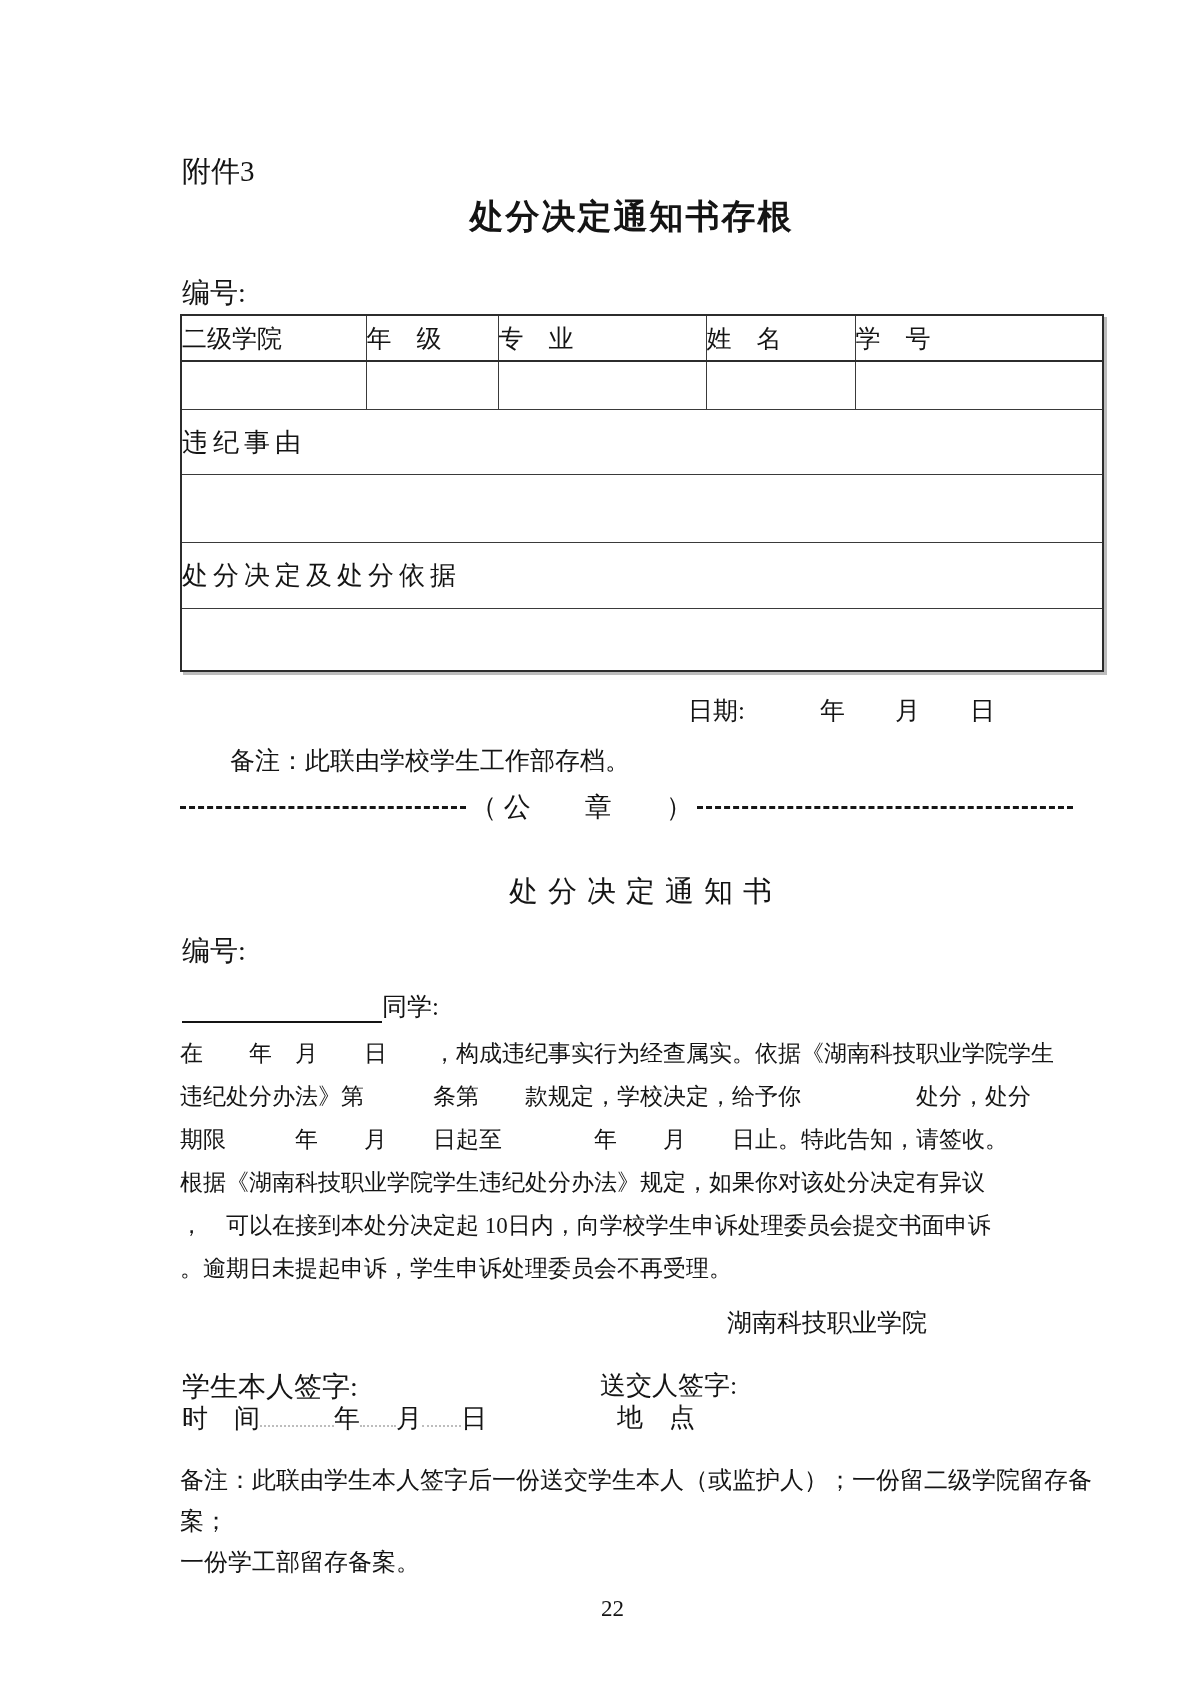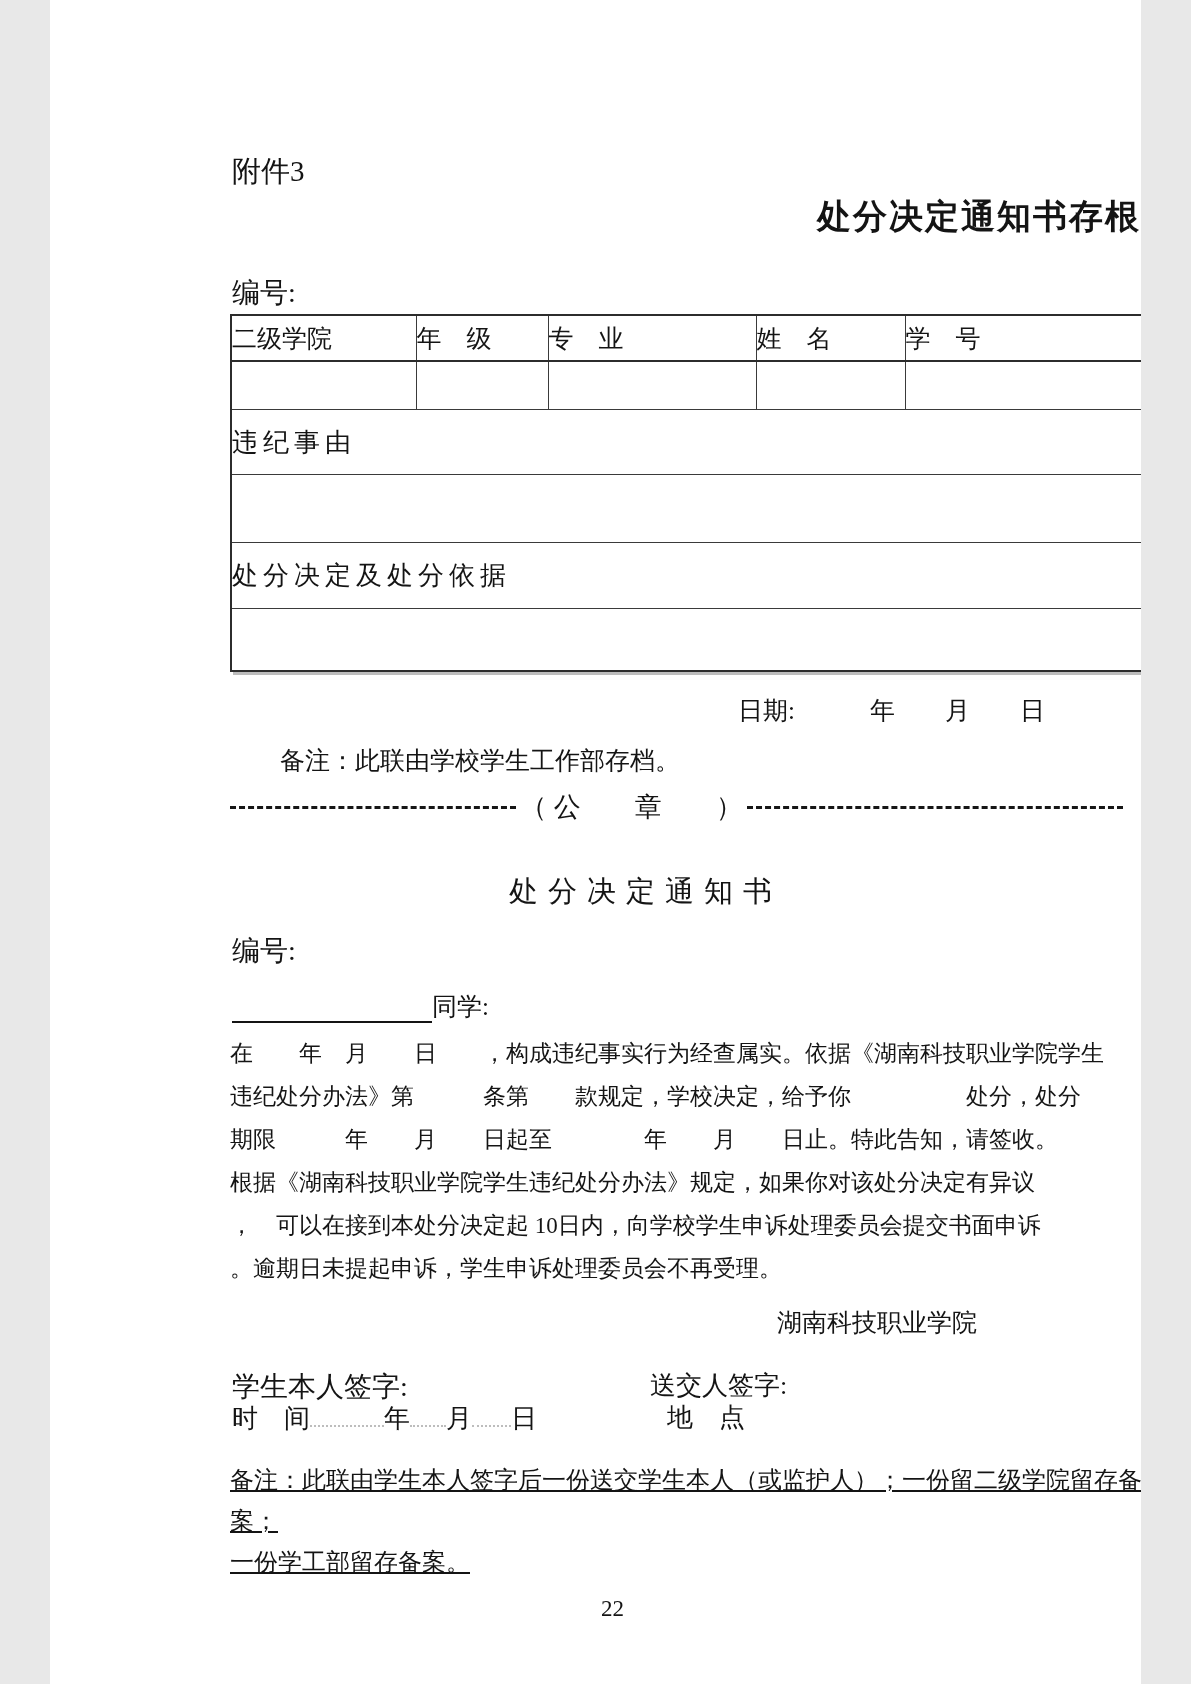--- a/index.html
+++ b/index.html
@@ -1,29 +1,29 @@
 <!DOCTYPE html>
 <html><head>
 <meta charset="utf-8">
 <style>
   html,body{margin:0;padding:0;background:#e8e8e8;}
   .page{
     position:relative;
-    width:1091px;height:1684px;
+    width:1191px;height:1684px;
     margin:0 auto;
     background:#ffffff;
     color:#141414;
     font-family:"Liberation Serif","DejaVu Serif",serif;
     overflow:hidden;
   }
   .abs{position:absolute;white-space:pre;}
 
   
   .attachment{left:182px;top:152px;font-size:29px;}
-  .title1{left:0;top:194px;width:100%;text-align:right;font-size:34px;font-weight:bold;letter-spacing:2px;padding-left:72px;box-sizing:border-box;}
+  .title1{left:0;top:194px;width:100%;text-align:center;font-size:34px;font-weight:bold;letter-spacing:2px;padding-left:72px;box-sizing:border-box;}
   .bianhao1{left:182px;top:274px;font-size:28px;}
 
   
   .stub-table{position:absolute;left:180px;top:314px;width:922px;border-collapse:collapse;table-layout:fixed;
     box-shadow:3px 3px 0 #bcbcbc;}
   .stub-table td,.stub-table th{border:1px solid #3a3a3a;padding:0;text-align:left;vertical-align:middle;
     font-weight:normal;font-size:25px;overflow:hidden;}
   .stub-table{border:2px solid #2c2c2c;}
   .stub-table tr.hdr td{border-bottom:2px solid #2c2c2c;height:44px;}
   .stub-table tr.vals td{height:47px;}
@@ -53,21 +53,21 @@
   .body-line{white-space:pre;}
 
   .org{left:727px;top:1306px;font-size:25px;}
   .sign-student{left:182px;top:1368px;font-size:28px;}
   .sign-deliver{left:600px;top:1368px;font-size:26px;}
   .time-row{left:182px;top:1400px;font-size:26px;}
   .place-row{left:617px;top:1400px;font-size:26px;}
   .dotted{display:inline-block;border-bottom:2px dotted #bdbdbd;height:0.95em;}
   .dot1{width:74px;} .dot2{width:36px;} .dot3{width:39px;}
 
-  .note2{left:180px;top:1460px;font-size:24px;line-height:41px;width:940px;white-space:pre-wrap;text-decoration:underline;}
+  .note2{left:180px;top:1460px;font-size:24px;line-height:41px;width:940px;white-space:pre-wrap;}
   .pagenum{left:0;top:1596px;width:100%;text-align:center;font-size:23px;margin-left:17px;}
 </style>
 </head>
 <body>
 
 <div class="page">
 
   <div class="abs attachment">附件3</div>
 
   <div class="abs title1">处分决定通知书存根</div>

